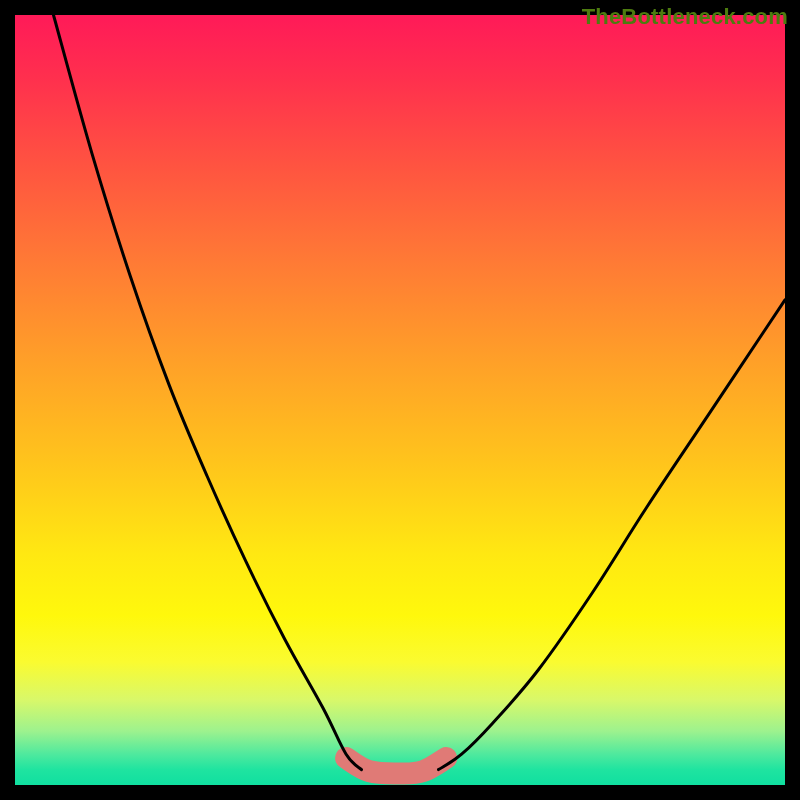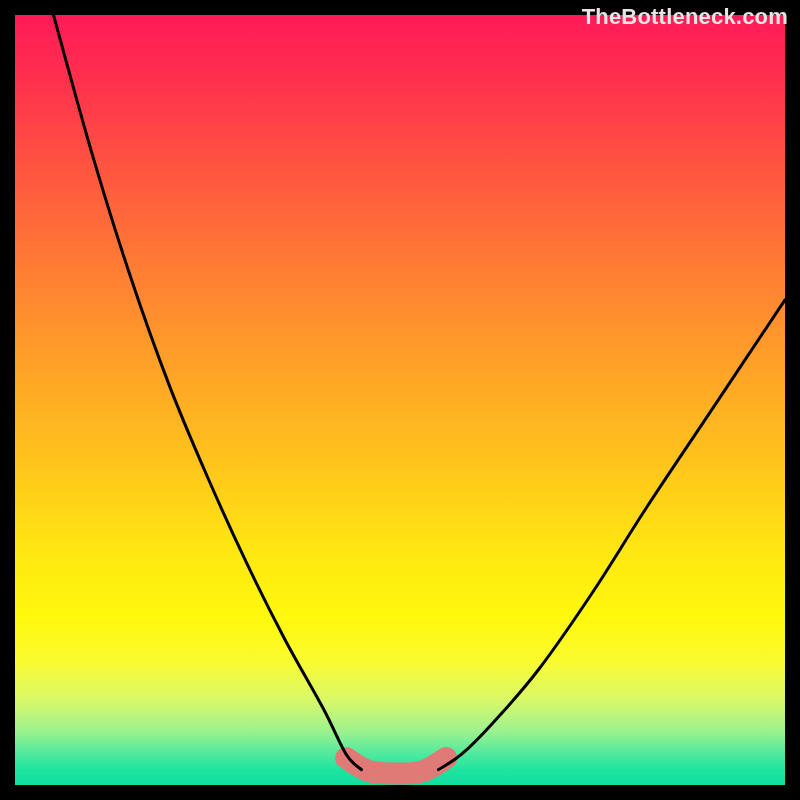--- a/index.html
+++ b/index.html
@@ -38,21 +38,21 @@
       #10dfa0 100%
     );
   }
   .watermark {
     position: absolute;
     top: 4px;
     right: 12px;
     font-family: Arial, Helvetica, sans-serif;
     font-size: 22px;
     font-weight: 600;
-    color: #e5e5e5;
+    color: #4d7c0f;
     letter-spacing: 0.2px;
     user-select: none;
   }
   svg.curves {
     position: absolute;
     left: 0;
     top: 0;
     width: 770px;
     height: 770px;
     overflow: visible;

